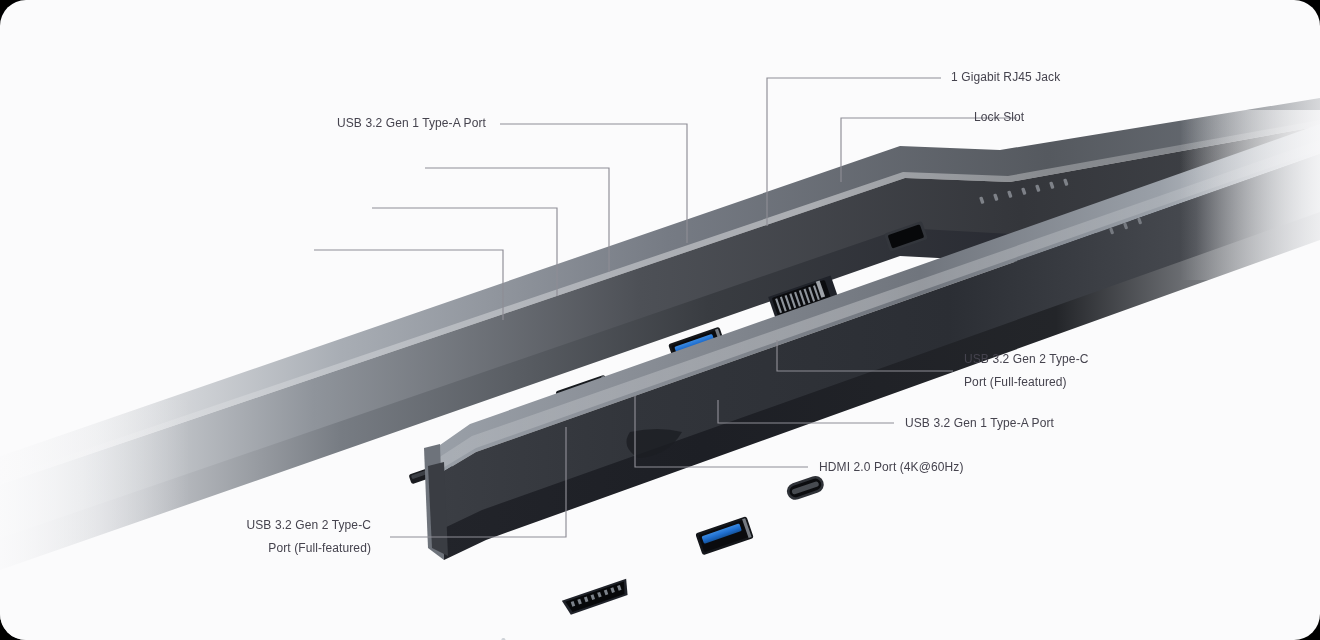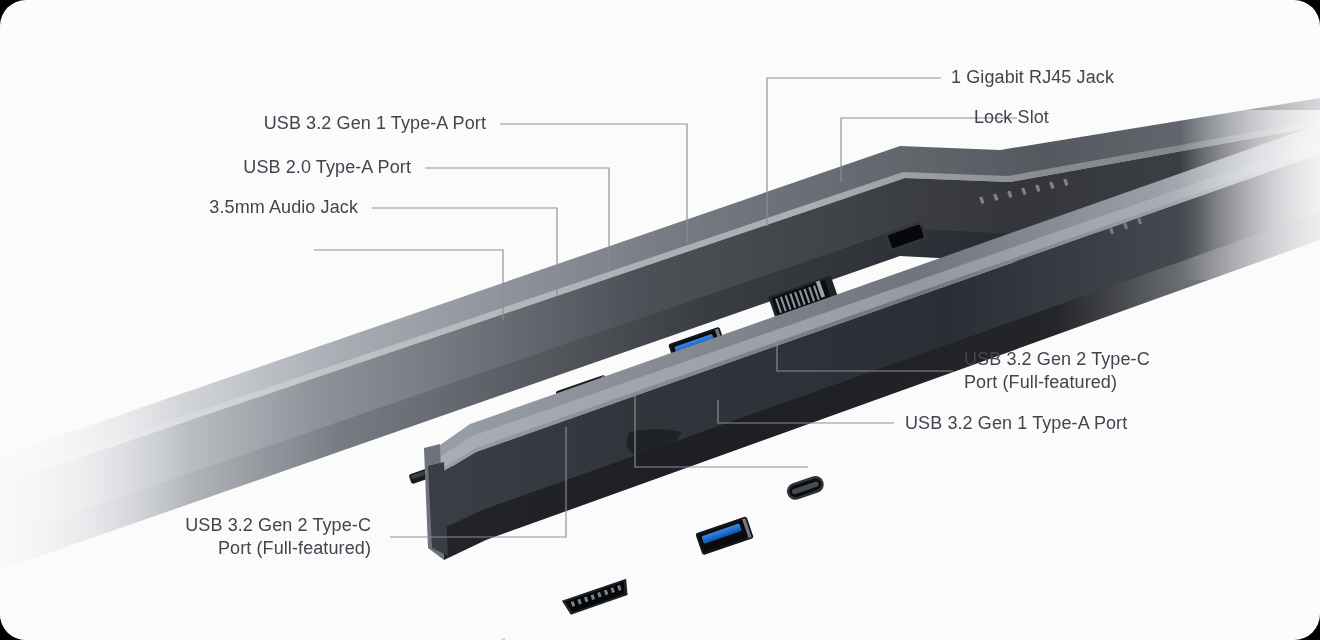--- a/index.html
+++ b/index.html
@@ -15,21 +15,21 @@
     background: #fbfbfc;
     border-radius: 26px;
     overflow: hidden;
   }
   #stage { position: absolute; inset: 0; }
   #stage svg { position: absolute; top: 0; left: 0; }
 
   .callout {
     position: absolute;
     color: #45434e;
-    font-size: 18px;
+    font-size: 12px;
     line-height: 23px;
     letter-spacing: .1px;
     white-space: pre-line;
   }
   .callout.r { text-align: right; }
   .callout.l { text-align: left; }
 </style>
 </head>
 <body>
 
@@ -281,28 +281,27 @@
         <path d="M 566 427 L 566 537 L 390 537"></path>
       </g>
     </svg>
 
     <div class="callout l" style="left:951px; top:66px;">1 Gigabit RJ45 Jack</div>
 
     <div class="callout l" style="left:974px; top:106px;">Lock Slot</div>
 
     <div class="callout r" style="right:834px; top:112px; width:300px;">USB 3.2 Gen 1 Type-A Port</div>
 
-    <div class="callout r" style="right:909px; top:156px; width:300px;">USB 2.0 Type-A Port</div>
-
-    <div class="callout r" style="right:962px; top:196px; width:300px;">3.5mm Audio Jack</div>
+
 
 
     <div class="callout l" style="left:964px; top:348px; width:300px;">USB 3.2 Gen 2 Type-C
 Port (Full-featured)</div>
 
     <div class="callout l" style="left:905px; top:412px; width:300px;">USB 3.2 Gen 1 Type-A Port</div>
 
+    <div class="callout l" style="left:819px; top:456px; width:320px;">HDMI 2.0 Port (4K@60Hz)</div>
 
     <div class="callout r" style="right:949px; top:514px; width:300px;">USB 3.2 Gen 2 Type-C
 Port (Full-featured)</div>
 
   </div>
 </div>
 
 </body></html>

